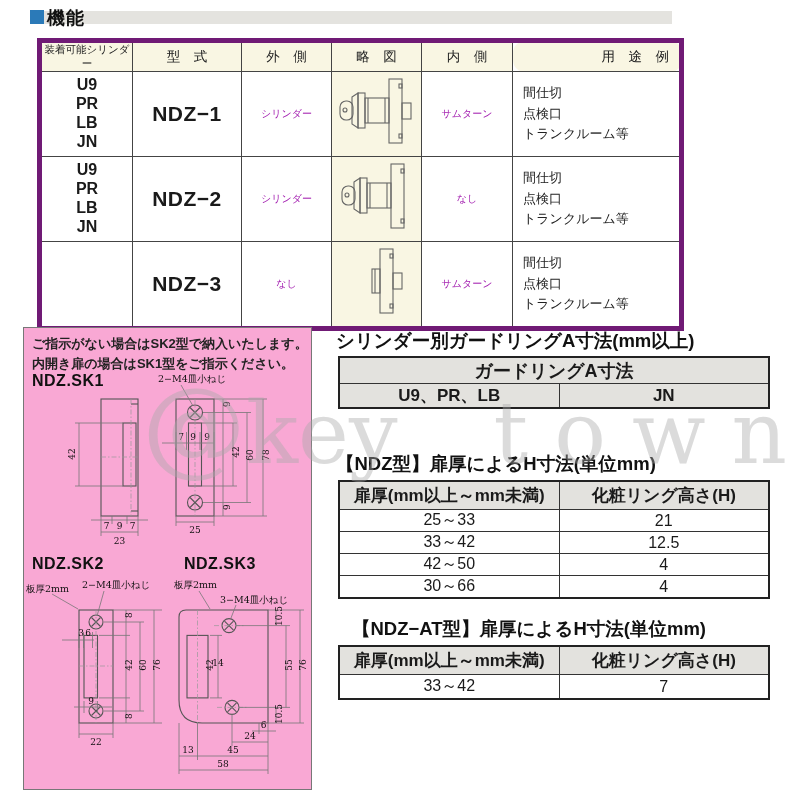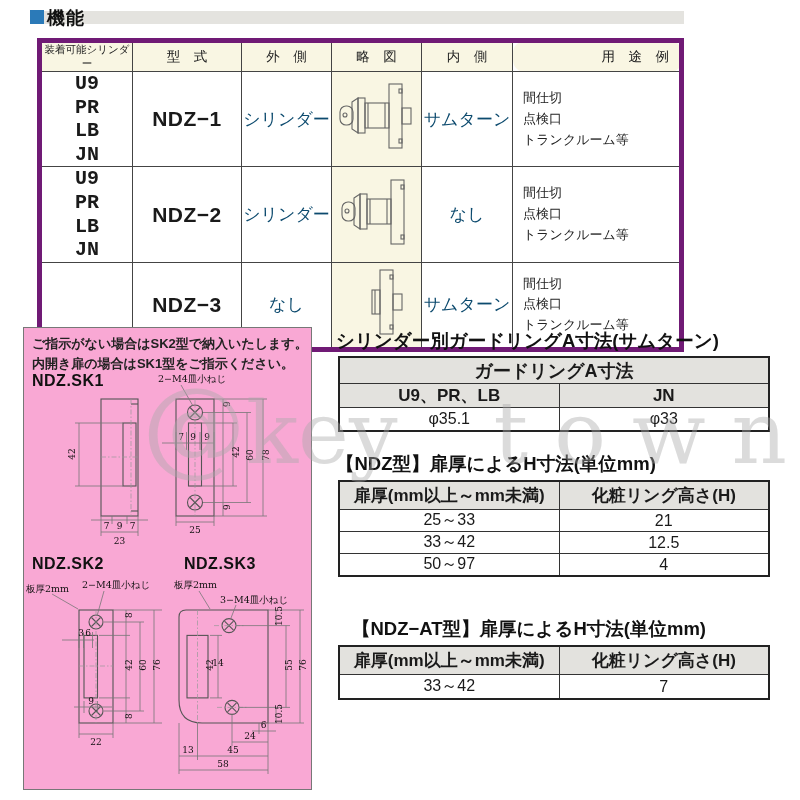--- a/index.html
+++ b/index.html
@@ -2,34 +2,34 @@
 <html><head>
 <meta charset="utf-8">
 <style>
   html,body{margin:0;padding:0;}
   body{
     width:800px;height:800px;position:relative;overflow:hidden;
     background:#ffffff;color:#1a1a1a;
     font-family:"Liberation Sans","DejaVu Sans",sans-serif;
   }
   
-  .titlebar{position:absolute;left:30px;top:6px;width:642px;height:24px;padding-left:12px;}
+  .titlebar{position:absolute;left:30px;top:6px;width:642px;height:24px;}
   .titlebar .band{position:absolute;left:0;top:5px;right:0;height:13px;background:#e4e3df;}
   .titlebar .sq{position:absolute;left:0;top:4px;width:14px;height:14px;background:#2b7ab8;}
   .titlebar .txt{position:absolute;left:17px;top:0;font-size:18px;font-weight:bold;color:#111;letter-spacing:1px;}
   
   table.fn{position:absolute;left:30px;top:38px;border-collapse:collapse;table-layout:fixed;width:642px;border:5px solid #701a75;margin-left:7px;}
   table.fn td{border:1px solid #444;text-align:center;vertical-align:middle;padding:0;}
   table.fn td.hd{background:#f9f6e3;height:20px;font-size:13.5px;color:#222;}
   table.fn td.hd.small{font-size:10.5px;}
   table.fn td.hd.uses{text-align:right;padding-right:10px;}
   table.fn td.diag{background:#f9f6e3;}
-  .cyl{font-weight:bold;font-size:20px;line-height:1.18;font-family:Liberation Mono, monospace;}
+  .cyl{font-weight:bold;font-size:16px;line-height:1.18;}
   .model{font-weight:bold;font-size:21px;letter-spacing:0.5px;}
-  .side{font-size:17px;color:#0c4a6e;}
+  .side{font-size:10px;color:#a21caf;}
   .uses{font-size:13px;text-align:left;padding-left:10px;line-height:1.6;color:#222;border-radius:12px;}
   table.fn td.usecell{text-align:left;}
   
   .panel{position:absolute;left:23px;top:327px;width:287px;height:461px;border:1.5px solid #777;background:#f9a8d4;}
   .panel .note{position:absolute;left:8px;top:6px;font-size:13px;font-weight:600;line-height:1.5;color:#222;white-space:nowrap;}
   .panel .sklabel{position:absolute;font-size:16px;font-weight:600;color:#111;letter-spacing:0.5px;}
   .lbl-sk1{left:8px;top:44px;}
   .lbl-sk2{left:8px;top:227px;}
   .lbl-sk3{left:160px;top:227px;}
   .panel svg{position:absolute;}
@@ -353,38 +353,34 @@
     <text x="282" y="93" text-anchor="middle" transform="rotate(-90 280 91)">76</text>
     <text x="258" y="142" text-anchor="middle" font-size="8.5" transform="rotate(-90 256 140)">10.5</text>
     <text x="239.5" y="152" text-anchor="middle" font-size="8.5">6</text>
     <text x="226" y="163" text-anchor="middle">24</text>
     <text x="164" y="177" text-anchor="middle">13</text>
     <text x="209" y="177" text-anchor="middle">45</text>
     <text x="199" y="191" text-anchor="middle">58</text>
   </svg>
 </div>
 
-<div class="rtitle t1-title">シリンダー別ガードリングA寸法(サムターン)</div>
+<div class="rtitle t1-title">シリンダー別ガードリングA寸法(mm以上)</div>
 <table class="rt t1">
   <colgroup>
       <col style="width:220px">
       <col style="width:210px">
     </colgroup>
   <tbody>
       <tr class="r1">
         <td class="gh" colspan="2">ガードリングA寸法</td>
       </tr>
   <tr class="r2">
     <td class="gh">U9、PR、LB</td>
     <td class="gh">JN</td>
   </tr>
-  <tr class="r3">
-    <td class="val">φ35.1</td>
-    <td class="val">φ33</td>
-  </tr>
 </tbody>
   </table>
 
 <div class="rtitle t2-title">【NDZ型】扉厚によるH寸法(単位mm)</div>
 <table class="rt t2">
   <colgroup>
       <col style="width:220px">
       <col style="width:210px">
     </colgroup>
   <tbody>
@@ -394,21 +390,25 @@
   </tr>
   <tr class="d">
     <td class="val">25～33</td>
     <td class="val">21</td>
   </tr>
   <tr class="d">
     <td class="val">33～42</td>
     <td class="val">12.5</td>
   </tr>
   <tr class="d">
-    <td class="val">50～97</td>
+    <td class="val">42～50</td>
+    <td class="val">4</td>
+  </tr>
+  <tr class="d">
+    <td class="val">30～66</td>
     <td class="val">4</td>
   </tr>
 </tbody>
   </table>
 
 <div class="rtitle t3-title">【NDZ−AT型】扉厚によるH寸法(単位mm)</div>
 <table class="rt t3">
   <colgroup>
       <col style="width:220px">
       <col style="width:210px">

